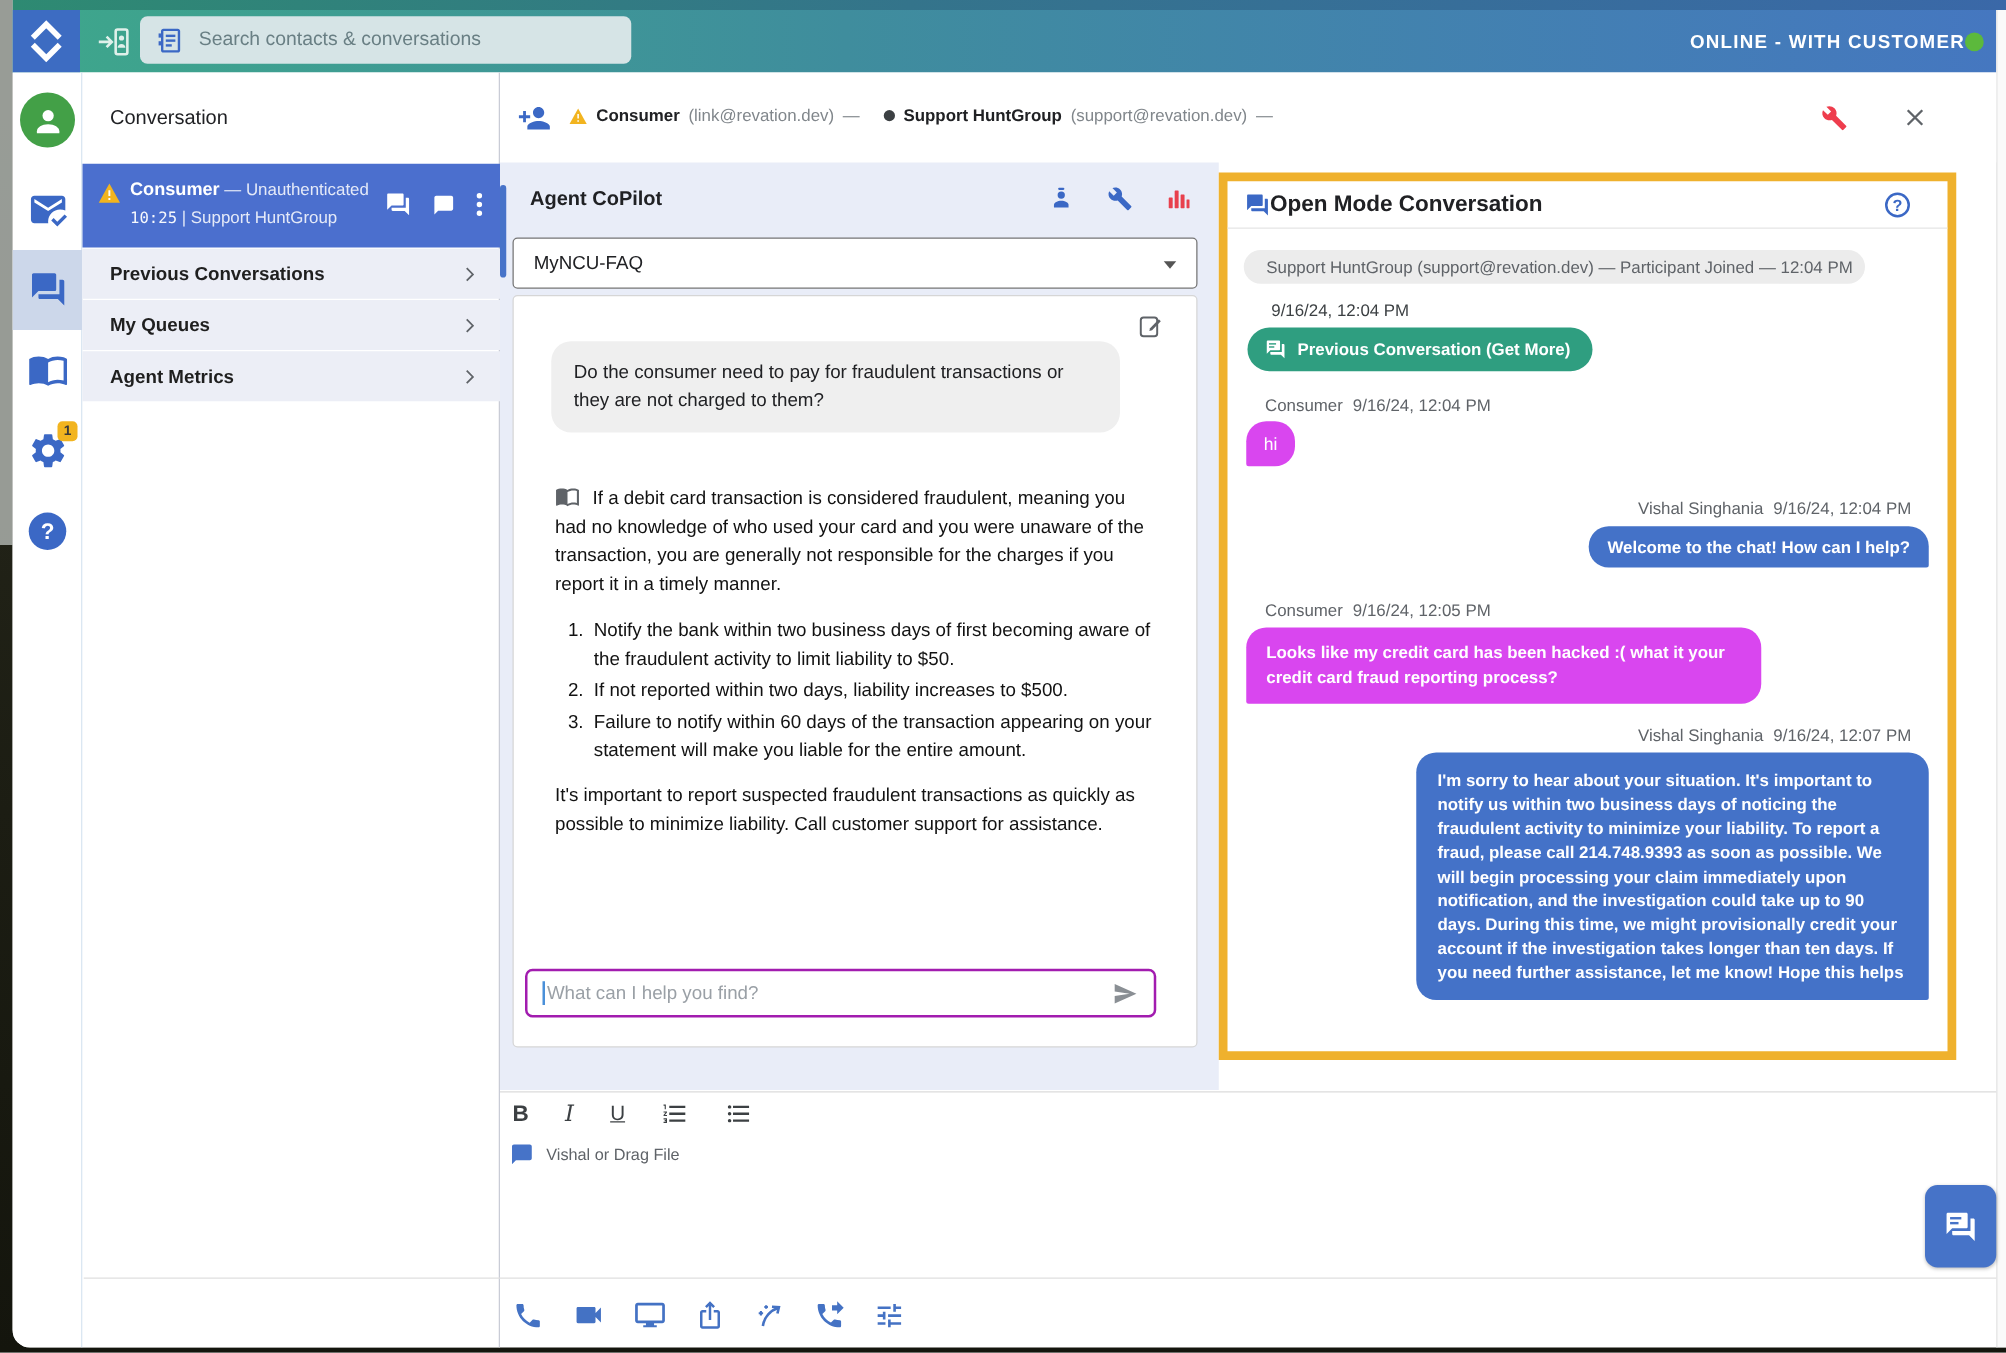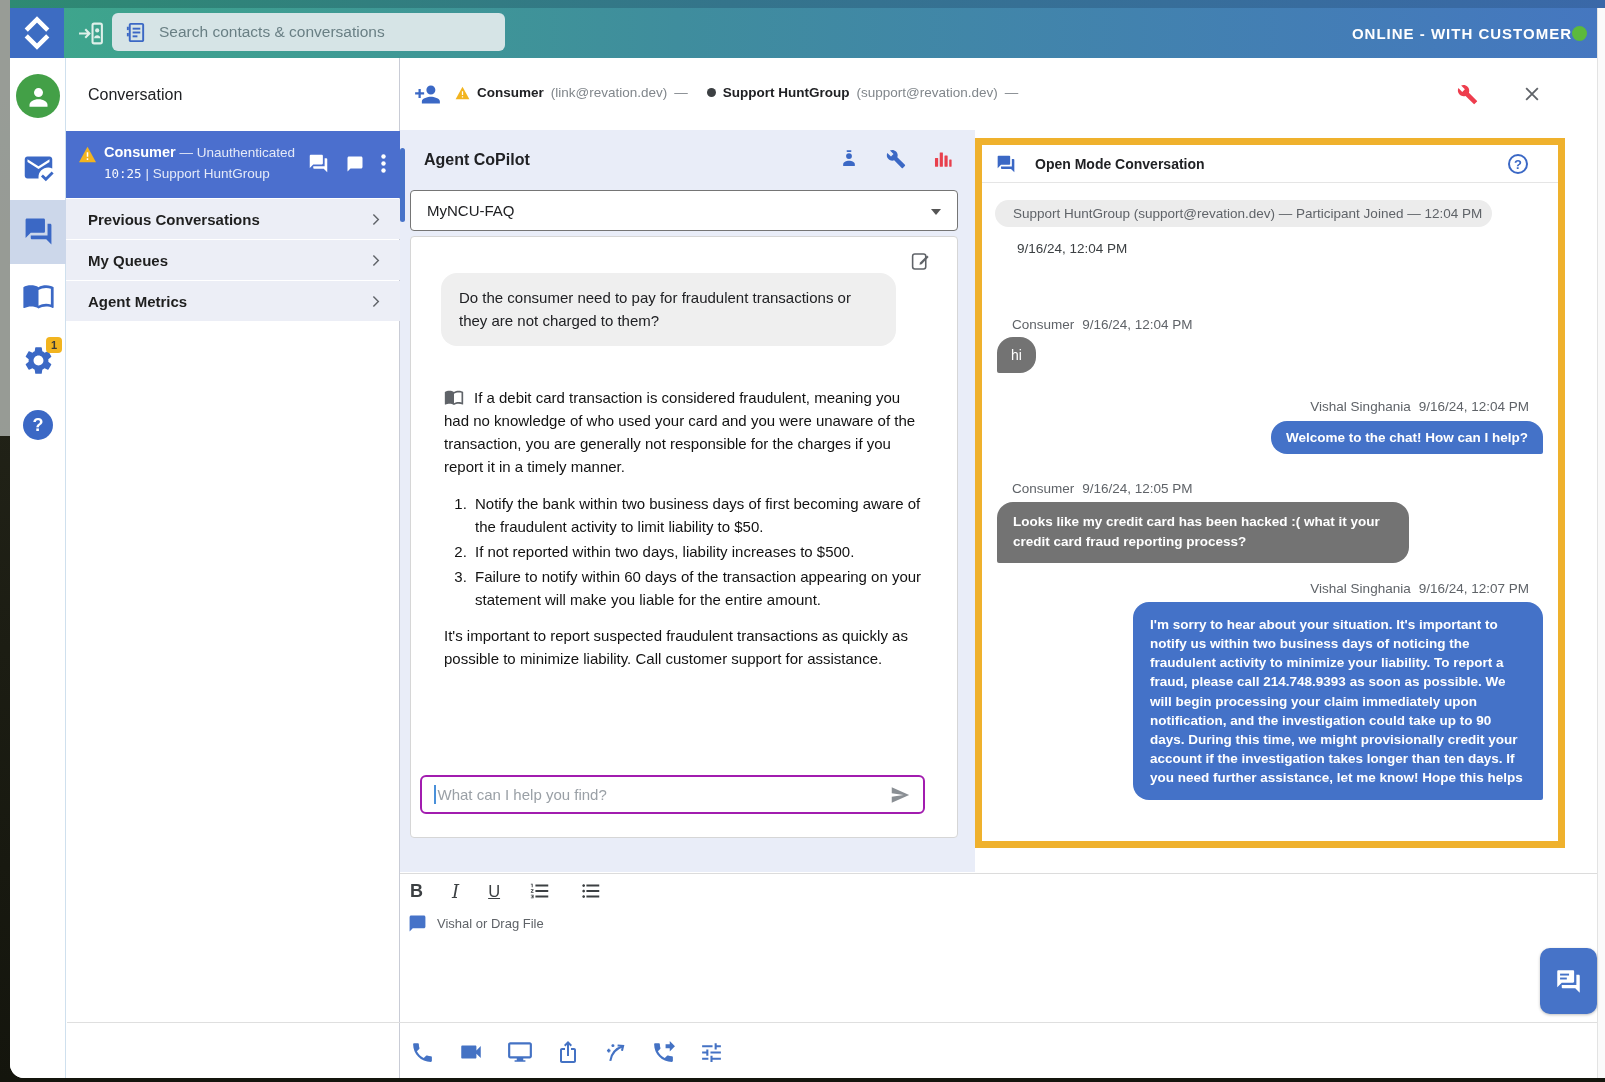--- a/index.html
+++ b/index.html
@@ -80,33 +80,33 @@
   .cp-input { position:absolute; left:9px; top:538px; width:505px; height:39px; border:2px solid #a21caf;
     border-radius:6px; display:flex; align-items:center; padding:0 12px; background:#fff; }
   .cp-input .tcaret { width:1.5px; height:19px; background:#4a90d9; margin-right:2px; }
   .cp-input .ph { color:#9aa0a6; font-size:15px; flex:1; }
   .cp-input .send { color:#8a8f94; display:flex; }
   
   .openmode { left:965px; top:138px; width:590px; height:710px; background:#fff;
     border:7px solid #efb12d; }
   .om-hdr { position:absolute; left:0; top:0; width:576px; height:38px; border-bottom:1px solid #e5e5e5;
     display:flex; align-items:center; }
-  .om-title { font-size:14px; font-weight:600; color:#202124; margin-left:19px; }
+  .om-title { font-size:18px; font-weight:600; color:#202124; }
   .om-help { position:absolute; right:30px; top:9px; width:20px; height:20px; border:2px solid #3b68c5;
     border-radius:50%; color:#3b68c5; font-size:13px; font-weight:bold; display:flex; align-items:center; justify-content:center; }
   .om-pill { position:absolute; left:13px; top:55px; width:497px; height:27px; background:#ececec;
     border-radius:13.5px; font-size:13.5px; color:#5f6368; line-height:27px; padding-left:18px; white-space:nowrap; overflow:hidden; }
   .om-ts { position:absolute; left:35px; top:96px; font-size:13.5px; color:#3c4043; }
   .om-green { position:absolute; left:16px; top:117px; height:35px; background:#2f9e80; border-radius:18px;
     display:flex; align-items:center; gap:9px; padding:0 18px 0 14px; color:#fff; }
   .om-green .gl { font-size:13.5px; font-weight:bold; }
   .mlabel { position:absolute; font-size:13.5px; color:#5f6368; white-space:nowrap; }
   .mlabel .t { margin-left:8px; }
   .bub { position:absolute; color:#fff; }
-  .bub-l { background:#737373; border-radius:16px 16px 16px 2px; }
+  .bub-l { background:#d946ef; border-radius:16px 16px 16px 2px; }
   .bub-r { background:#4472c8; border-radius:16px 16px 2px 16px; }
   
   .comp-line { left:390px; top:873px; width:1197px; height:1px; background:#dcdcdc; }
   .fmtbar { left:400px; top:878px; height:26px; display:flex; align-items:center; gap:29px; color:#3c4043; }
   .fmt-b { font-size:18px; font-weight:bold; }
   .fmt-i { font-size:18px; font-style:italic; font-family:"DejaVu Serif", serif; }
   .fmt-u { font-size:16.5px; text-decoration:underline; font-weight:500; }
   .msgrow { left:398px; top:914px; display:flex; align-items:center; gap:10px; }
   .msgrow .hint { font-size:13px; color:#5f6368; }
   .fab { left:1530px; top:948px; width:57px; height:66px; background:#4673c8; border-radius:10px;
@@ -370,20 +370,30 @@
         <span class="blue" style="margin-left:14px;display:flex;">
           <svg width="20" height="20" viewBox="0 0 24 24" fill="currentColor">
               <path d="M21 6h-2v9H6v2c0 .55.45 1 1 1h11l4 4V7c0-.55-.45-1-1-1zm-4 6V3c0-.55-.45-1-1-1H3c-.55 0-1 .45-1 1v14l4-4h10c.55 0 1-.45 1-1z"></path>
             </svg>
         </span>
         <span class="om-title">Open Mode Conversation</span>
       </div>
       <div class="om-help">?</div>
       <div class="om-pill">Support HuntGroup (support@revation.dev) — Participant Joined — 12:04 PM</div>
       <div class="om-ts">9/16/24, 12:04 PM</div>
+      <div class="om-green">
+        <span>
+          <svg width="17" height="17" viewBox="0 0 24 24" fill="#fff">
+              <path d="M21 6h-2v9H6v2c0 .55.45 1 1 1h11l4 4V7c0-.55-.45-1-1-1zm-4 6V3c0-.55-.45-1-1-1H3c-.55 0-1 .45-1 1v14l4-4h10c.55 0 1-.45 1-1z"></path>
+              <rect x="4.5" y="5" width="8" height="1.6" fill="#2f9e80"></rect>
+              <rect x="4.5" y="8.5" width="6" height="1.6" fill="#2f9e80"></rect>
+            </svg>
+        </span>
+        <span class="gl">Previous Conversation (Get More)</span>
+      </div>
 
       <div class="mlabel" style="left:30px;top:172px;">
         <span>Consumer</span><span class="t">9/16/24, 12:04 PM</span>
       </div>
       <div class="bub bub-l" style="left:15px;top:192px;padding:10px 14px;font-size:14px;font-weight:500;">hi</div>
 
       <div class="mlabel" style="right:29px;top:254px;">
         <span>Vishal Singhania</span><span class="t">9/16/24, 12:04 PM</span>
       </div>
       <div class="bub bub-r" style="right:15px;top:276px;padding:9px 15px;font-size:13.5px;font-weight:600;white-space:nowrap;">Welcome to the chat! How can I help?</div>

